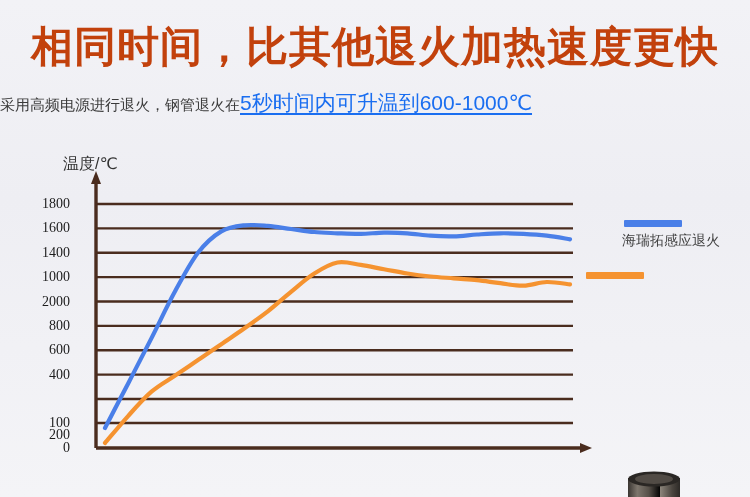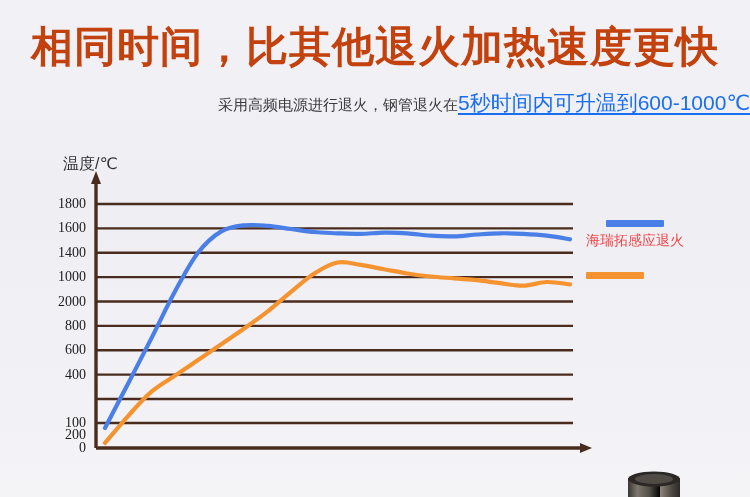--- a/index.html
+++ b/index.html
@@ -11,36 +11,36 @@
   }
   #root{position:absolute;left:0;top:0;width:750px;height:497px;}
 
   
   .headline{
     position:absolute;left:0;top:22px;width:750px;text-align:center;
     font-size:42px;font-weight:bold;color:#c2410c;
     letter-spacing:1px;line-height:50px;white-space:nowrap;
   }
   .subline{
-    position:absolute;left:0;top:90px;width:750px;text-align:right;
+    position:absolute;left:0;top:90px;width:750px;text-align:left;
     white-space:nowrap;line-height:26px;
   }
   .sub-plain{font-size:15px;color:#3a3a3a;vertical-align:baseline;}
   .sub-hl{
     font-size:21px;color:#1a6ef0;text-decoration:underline;
     text-underline-offset:3px;vertical-align:baseline;
   }
 
   
   #chart{position:absolute;left:0;top:140px;width:750px;height:357px;}
   .axis-title{
     position:absolute;left:63px;top:14px;font-size:16px;color:#333;white-space:nowrap;
   }
   .ytick{
-    position:absolute;right:0;width:52px;text-align:right;
+    position:absolute;right:16px;width:52px;text-align:right;
     font-size:14px;color:#1c1c1c;font-family:"Liberation Serif","DejaVu Serif",serif;
     transform:translateY(-50%);
   }
   .ytick-wrap{position:absolute;left:34px;top:0;width:52px;height:357px;}
   .svg-layer{position:absolute;left:0;top:0;}
 
   
   .legend{position:absolute;}
   .legend-swatch{width:58px;height:7px;border-radius:1px;margin:0 auto 5px auto;}
   .legend-label{font-size:14px;white-space:nowrap;text-align:center;}
@@ -91,21 +91,21 @@
         <line x1="96" y1="36" x2="96" y2="308" stroke="#4a2c1e" stroke-width="3.4"></line>
         <path d="M91,44 L96,31 L101,44 Z" fill="#4a2c1e"></path>
         <line x1="96" y1="308" x2="582" y2="308" stroke="#4a2c1e" stroke-width="3.4"></line>
         <path d="M580,303 L592,308 L580,313 Z" fill="#4a2c1e"></path>
         <path d="M105.0,288.0 C108.9,280.5 120.5,258.1 128.3,243.2 C136.0,228.2 143.8,213.3 151.5,198.1 C159.3,182.8 167.0,166.0 174.8,151.8 C182.5,137.5 190.3,122.8 198.0,112.8 C205.8,102.7 213.5,96.0 221.3,91.4 C229.0,86.9 236.8,86.2 244.5,85.3 C252.3,84.4 260.0,85.3 267.8,85.9 C275.5,86.5 283.3,88.0 291.0,89.0 C298.8,90.0 306.5,91.3 314.3,92.0 C322.0,92.7 329.8,92.9 337.5,93.3 C345.3,93.6 353.0,94.0 360.8,93.9 C368.5,93.8 376.3,92.7 384.0,92.6 C391.8,92.5 399.5,92.7 407.3,93.3 C415.0,93.8 422.8,95.2 430.5,95.7 C438.3,96.2 446.0,96.5 453.8,96.3 C461.5,96.1 469.3,95.0 477.0,94.5 C484.8,94.0 492.5,93.4 500.3,93.3 C508.0,93.1 515.8,93.5 523.5,93.9 C531.3,94.3 539.0,94.8 546.8,95.7 C554.5,96.6 566.1,98.7 570.0,99.3" fill="none" stroke="#4a7fe8" stroke-width="4.2" stroke-linecap="round" stroke-linejoin="round"></path>
         <path d="M105.0,303.0 C108.9,298.5 120.5,284.4 128.3,275.8 C136.0,267.2 143.8,258.3 151.5,251.7 C159.3,245.0 167.0,241.1 174.8,235.8 C182.5,230.6 190.3,225.3 198.0,220.0 C205.8,214.7 213.5,209.4 221.3,204.2 C229.0,198.9 236.8,193.8 244.5,188.3 C252.3,182.8 260.0,177.3 267.8,171.3 C275.5,165.2 283.3,158.0 291.0,151.8 C298.8,145.5 306.5,138.3 314.3,133.5 C322.0,128.6 329.8,123.9 337.5,122.5 C345.3,121.1 353.0,123.8 360.8,124.9 C368.5,126.1 376.3,127.8 384.0,129.2 C391.8,130.6 399.5,132.3 407.3,133.5 C415.0,134.7 422.8,135.7 430.5,136.5 C438.3,137.3 446.0,137.7 453.8,138.3 C461.5,139.0 469.3,139.4 477.0,140.2 C484.8,141.0 492.5,142.3 500.3,143.2 C508.0,144.1 515.8,145.9 523.5,145.7 C531.3,145.5 539.0,142.2 546.8,142.0 C554.5,141.8 566.1,144.0 570.0,144.4" fill="none" stroke="#f59330" stroke-width="4.2" stroke-linecap="round" stroke-linejoin="round"></path>
       </svg>
 
     <div class="legend" id="legend-0" style="left:586px;top:80px;">
       <div class="legend-swatch" id="sw0" style="background: rgb(74, 127, 232);"></div>
-      <div class="legend-label" id="lb0" style="color: #ef4444;">海瑞拓感应退火</div>
+      <div class="legend-label" id="lb0" style="color: #404040; margin-left: 36px;">海瑞拓感应退火</div>
     </div>
 
     <div class="legend" id="legend-1" style="left:586px;top:132px;">
       <div class="legend-swatch" id="sw1" style="background: rgb(245, 147, 48);"></div>
     </div>
 
     <svg id="pipe" viewBox="0 0 112 152">
       <defs>
         <linearGradient id="steel" x1="0" y1="0" x2="1" y2="0">
           <stop offset="0%" stop-color="#3a3632"></stop>

